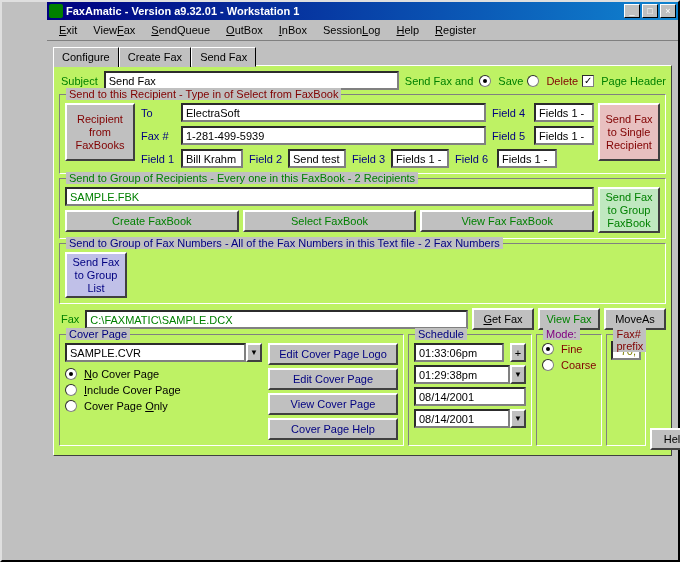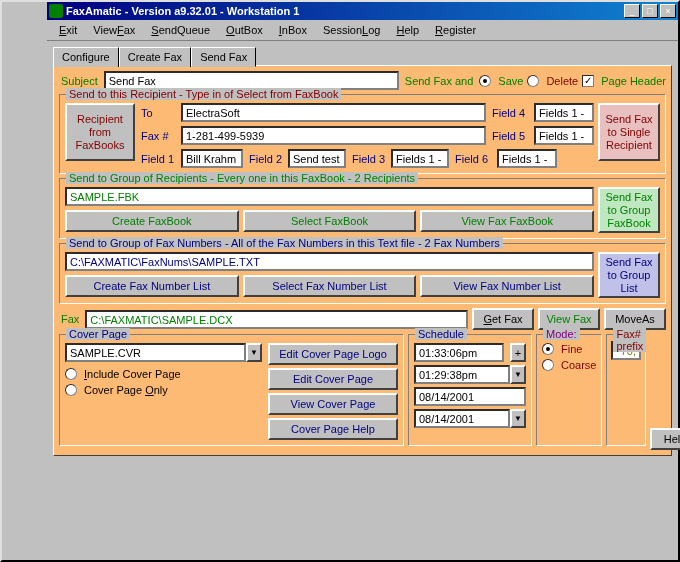--- a/index.html
+++ b/index.html
@@ -10,21 +10,21 @@
 .titlebar-text { flex: 1; font-weight: bold; }
 .titlebar-btns { display: flex; gap: 2px; }
 .titlebar-btn { width: 16px; height: 14px; background: #c0c0c0; border: 1px solid; border-color: #fff #000 #000 #fff; font-size: 9px; text-align: center; line-height: 12px; font-family: Arial; }
 .menubar { display: flex; padding: 2px 6px; gap: 4px; background: #c0c0c0; border-bottom: 1px solid #808080; }
 .menubar span { padding: 2px 6px; }
 .menubar span u { text-decoration: underline; }
 .client { padding: 4px 6px; }
 .tabs { display: flex; position: relative; top: 2px; text-align: right; }
 .tab { padding: 3px 8px; background: #c0c0c0; border: 1px solid; border-color: #fff #000 #808080 #fff; border-bottom: none; margin-right: 0; position: relative; }
 .tab.active { border-bottom: 1px solid #c0c0c0; z-index: 2; }
-.panel { border: 1px solid; border-color: #fff #404040 #404040 #fff; padding: 5px; background: #fdba74; }
+.panel { border: 1px solid; border-color: #fff #404040 #404040 #fff; padding: 5px; background: #bef264; }
 .row { display: flex; align-items: center; gap: 4px; margin-bottom: 4px; }
 .fieldset { border: 1px solid #808080; border-top-color: #808080; border-right-color: #fff; border-bottom-color: #fff; position: relative; padding: 8px 5px 5px 5px; margin-bottom: 4px; }
 .fieldset > .legend { position: absolute; top: -7px; left: 6px; background: #c0c0c0; padding: 0 3px; }
 .txt { background: #fff; border: 2px inset #808080; padding: 1px 3px; height: 19px; line-height: 15px; }
 .btn { background: #c0c0c0; border: 2px solid; border-color: #fff #404040 #404040 #fff; text-align: center; padding: 2px 4px; height: 22px; display: flex; align-items: center; justify-content: center; }
 .lbl { padding: 0 2px; }
 .navy { color: #000080; }
 .green { color: #008000; }
 .maroon { color: #800000; }
 .purple { color: #800080; }
@@ -131,28 +131,20 @@
           </div>
           <div class="btn bigbtn green" style="width:62px;height:46px;background:#c0e8c0;white-space:pre-line">Send Fax
 to Group
 FaxBook</div>
         </div>
       </div>
 
       <div class="fieldset">
         <div class="legend navy">Send to Group of Fax Numbers - All of the Fax Numbers in this Text file - 2 Fax Numbers</div>
         <div style="display:flex;gap:4px">
-          <div style="flex:1">
-            <div class="txt navy" style="margin-bottom:4px">C:\FAXMATIC\FaxNums\SAMPLE.TXT</div>
-            <div class="row" style="margin-bottom:0">
-              <div class="btn navy" style="flex:1">Create Fax Number List</div>
-              <div class="btn navy" style="flex:1">Select Fax Number List</div>
-              <div class="btn navy" style="flex:1">View Fax Number List</div>
-            </div>
-          </div>
           <div class="btn bigbtn navy" style="width:62px;height:46px;background:#c0c0e8;white-space:pre-line">Send Fax
 to Group
 List</div>
         </div>
       </div>
 
       <div class="row">
         <span class="lbl green">Fax</span>
         <div class="txt green" style="flex:1">C:\FAXMATIC\SAMPLE.DCX</div>
         <div class="btn" style="width:62px"><u>G</u>et Fax</div>
@@ -162,20 +154,24 @@
 
       <div style="display:flex;gap:4px">
         <div class="fieldset" style="flex:1.3">
           <div class="legend navy">Cover Page</div>
           <div style="display:flex;gap:6px">
             <div style="flex:1">
               <div class="combo" style="margin-bottom:6px">
                 <div class="txt" style="flex:1">SAMPLE.CVR</div>
                 <div class="combo-btn">▼</div>
               </div>
+              <div class="row">
+                  <span class="radio checked"></span>
+                  <span><u>N</u>o Cover Page</span>
+                </div>
               <div class="row">
                   <span class="radio"></span>
                   <span><u>I</u>nclude Cover Page</span>
                 </div>
               <div class="row" style="margin-bottom:0">
                   <span class="radio"></span>
                   <span>Cover Page <u>O</u>nly</span>
                 </div>
             </div>
             <div style="width:130px;display:flex;flex-direction:column;gap:3px">

